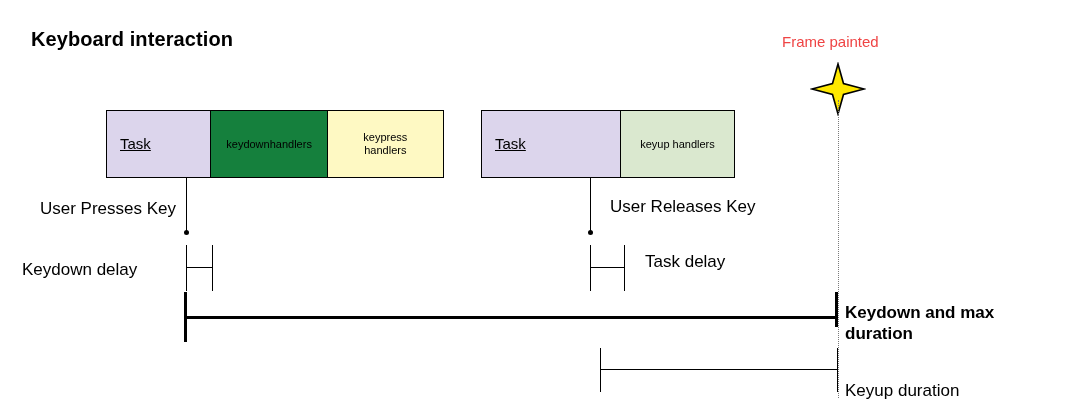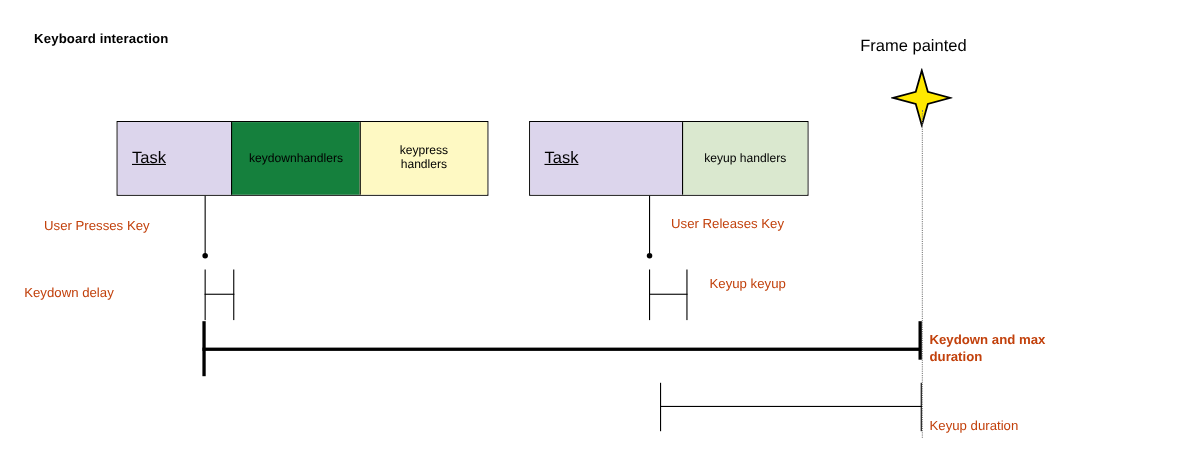--- a/index.html
+++ b/index.html
@@ -12,21 +12,21 @@
     width: 1080px;
     height: 420px;
     background: #ffffff;
     font-family: "Liberation Sans", sans-serif;
     overflow: hidden;
   }
   .title {
     position: absolute;
     left: 31px;
     top: 28px;
-    font-size: 12px;
+    font-size: 20px;
     font-weight: bold;
     color: #000000;
     letter-spacing: 0.1px;
   }
   
   .taskbar {
     position: absolute;
     display: flex;
     box-sizing: border-box;
     border: 1.5px solid #000000;
@@ -81,33 +81,33 @@
     background: #000000;
   }
   .dotted-vline {
     position: absolute;
     width: 0;
     border-left: 1.4px dotted #7a7a7a;
   }
   
   .lbl {
     position: absolute;
-    font-size: 12px;
-    color: #c2410c;
+    font-size: 17px;
+    color: #000000;
     white-space: nowrap;
     line-height: 1.25;
   }
   .lbl.bold {
     font-weight: bold;
     white-space: normal;
   }
   .frame-label {
     position: absolute;
     font-size: 15px;
-    color: #000000;
+    color: #ef4444;
     white-space: nowrap;
     text-align: center;
   }
   .star {
     position: absolute;
   }
 </style>
 </head>
 <body>
 
@@ -155,21 +155,21 @@
   <div class="lbl" style="left:610px; top:196px;">User Releases Key</div>
 
   <div class="vline" style="left:186px; top:245px; height:46px;"></div>
   <div class="vline" style="left:212px; top:245px; height:46px;"></div>
   <div class="hline" style="left:186px; top:267px; width:27px;"></div>
   <div class="lbl" style="left:22px; top:259px;">Keydown delay</div>
 
   <div class="vline" style="left:590px; top:245px; height:46px;"></div>
   <div class="vline" style="left:624px; top:245px; height:46px;"></div>
   <div class="hline" style="left:590px; top:267px; width:35px;"></div>
-  <div class="lbl" style="left:645px; top:251px;">Keyup keyup</div>
+  <div class="lbl" style="left:645px; top:251px;">Task delay</div>
 
   <div class="thicktick" style="left:184px; top:292px; height:50px;"></div>
   <div class="thickline" style="left:184px; top:316px; width:653px;"></div>
   <div class="thicktick" style="left:835px; top:292px; height:35px;"></div>
   <div class="lbl bold" style="left:845px; top:302px; width:185px;">
     <span>Keydown and max</span>
     <br><span>duration</span>
   </div>
 
   <div class="vline" style="left:600px; top:348px; height:44px;"></div>

